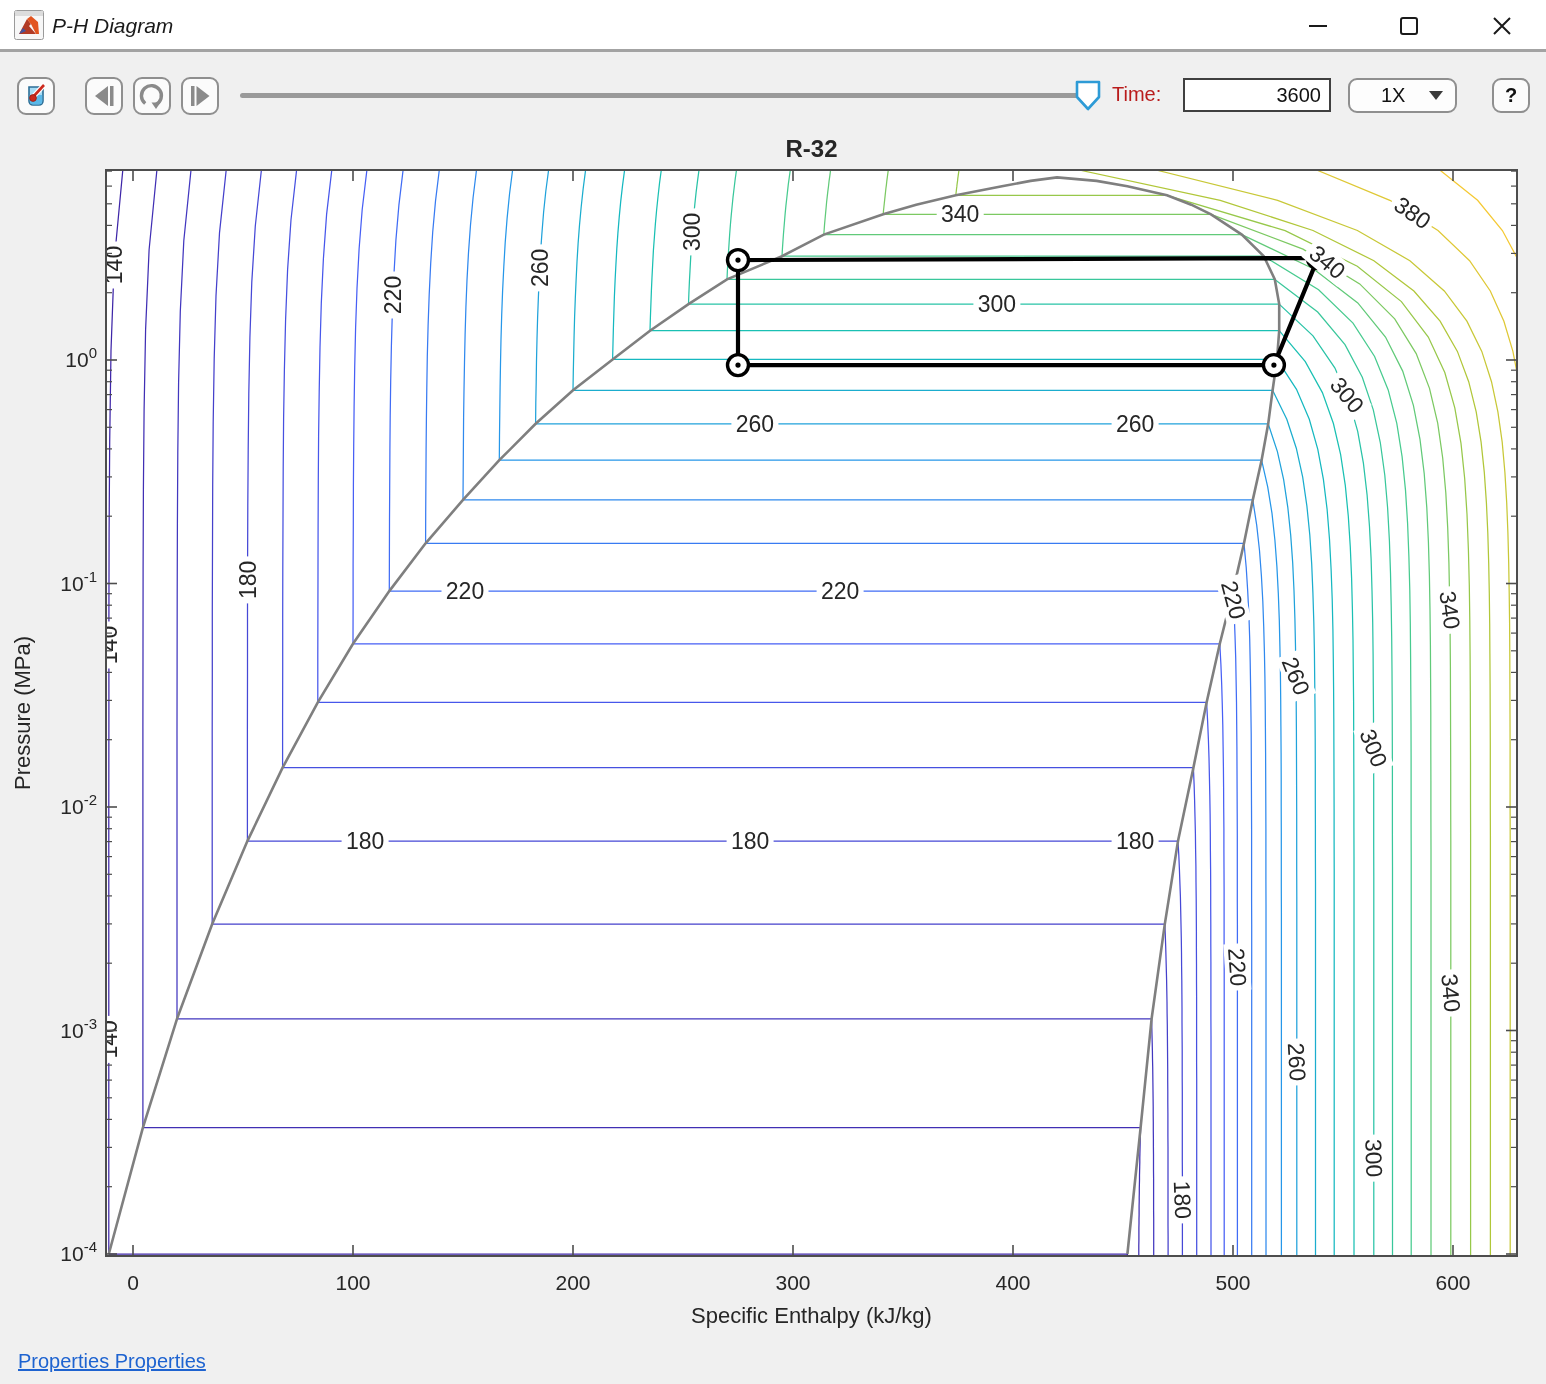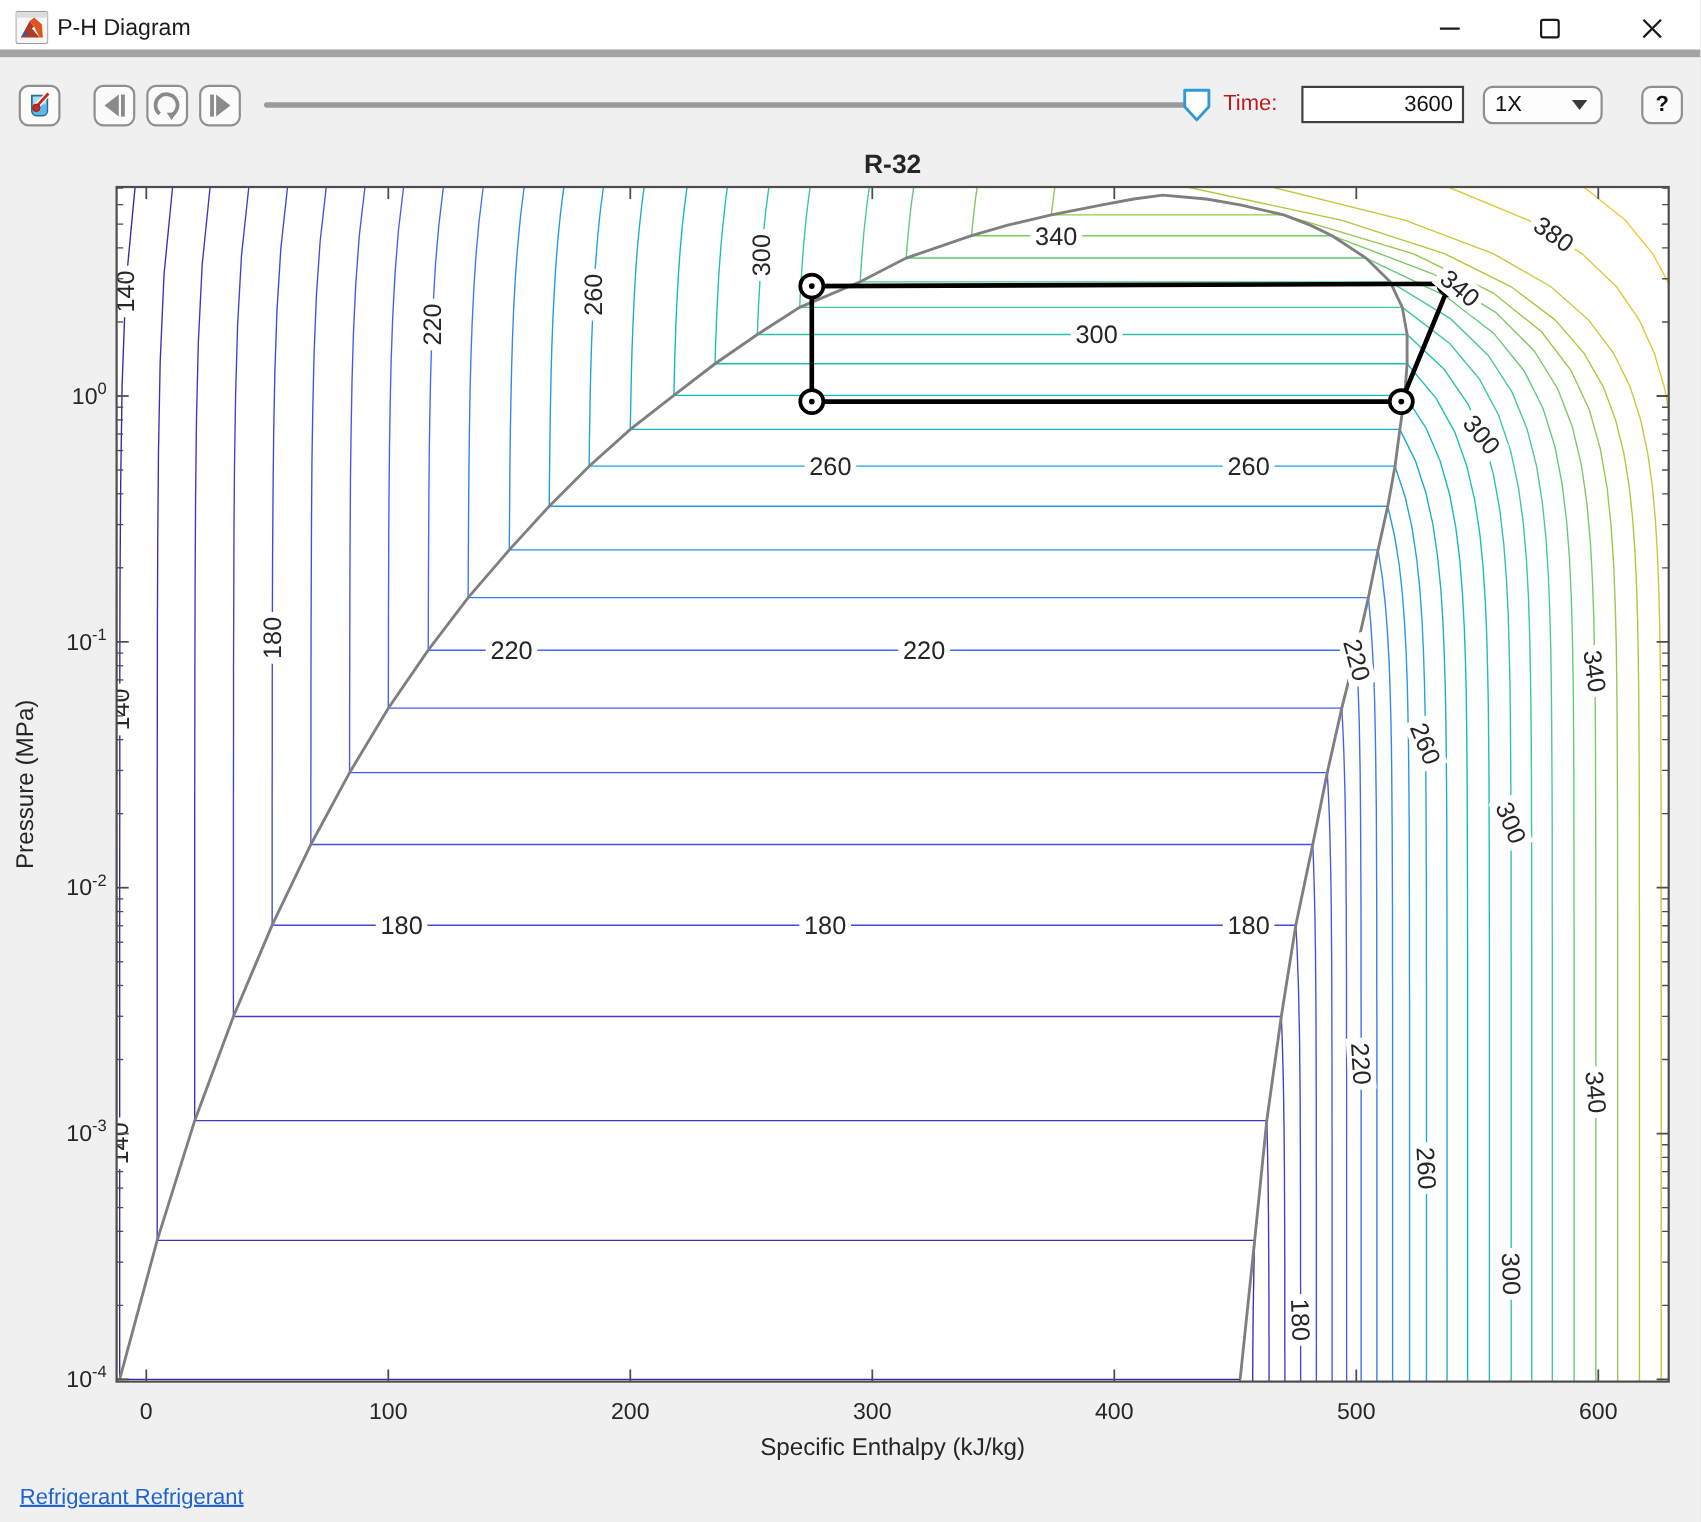--- a/index.html
+++ b/index.html
@@ -1,29 +1,29 @@
 <!DOCTYPE html>
 <html><head>
 <meta charset="utf-8">
 <style>
   html,body{margin:0;padding:0;background:#ddd;}
   *{box-sizing:border-box;font-family:"Liberation Sans", sans-serif;}
   .window{position:relative;width:1546px;height:1384px;background:#F0F0F0;overflow:hidden;}
-  .titlebar{position:absolute;left:0;top:0;width:1546px;height:52px;background:#FFFFFF;border-bottom:7px solid #a3a3a3;}
+  .titlebar{position:absolute;left:0;top:0;width:1546px;height:52px;background:#FFFFFF;border-bottom:3px solid #a3a3a3;font-style:italic;}
   .app-icon{position:absolute;left:14px;top:10px;width:30px;height:30px;}
   .win-title{position:absolute;left:52px;top:0;height:52px;line-height:52px;font-size:21px;color:#1a1a1a;}
   .win-btn{position:absolute;top:0;width:46px;height:52px;display:flex;align-items:center;justify-content:center;cursor:default;}
   .toolbar{position:absolute;left:0;top:53px;width:1546px;height:77px;background:#F0F0F0;}
   .tb-btn{position:absolute;top:77px;width:38px;height:38px;background:#FBFBFB;border:2px solid #8F8F8F;border-radius:9px;display:flex;align-items:center;justify-content:center;}
   .slider-track{position:absolute;left:240px;top:93px;width:848px;height:5px;background:#9A9A9A;border-radius:3px;}
   .slider-thumb{position:absolute;left:1074px;top:80px;}
   .time-label{position:absolute;left:1112px;top:83px;font-size:20px;color:#b91c1c;}
   .time-input{position:absolute;left:1183px;top:78px;width:148px;height:34px;border:2px solid #404040;background:#fff;font-size:20px;text-align:right;padding:0 8px 0 4px;color:#111;}
   .dropdown{position:absolute;left:1348px;top:78px;width:109px;height:35px;background:#FDFDFD;border:2px solid #8F8F8F;border-radius:9px;display:flex;align-items:center;}
-  .dd-value{font-size:20px;color:#111;margin-left:9px;flex:1;}
+  .dd-value{font-size:20px;color:#111;margin-left:31px;flex:1;}
   .dd-caret{width:0;height:0;border-left:7px solid transparent;border-right:7px solid transparent;border-top:9px solid #3a3a3a;margin-right:12px;}
   .help-btn{position:absolute;left:1492px;top:78px;width:38px;height:35px;background:#FBFBFB;border:2px solid #8F8F8F;border-radius:9px;font-size:20px;font-weight:bold;color:#111;display:flex;align-items:center;justify-content:center;}
   .figure{position:absolute;left:0;top:130px;width:1546px;height:1254px;background:#F0F0F0;}
   svg text{font-family:"Liberation Sans", sans-serif;}
   .ref-link{position:absolute;left:18px;top:1350px;font-size:20px;color:#1E63D0;text-decoration:underline;cursor:pointer;}
 </style>
 </head>
 <body>
 
 <div class="window">
@@ -378,14 +378,14 @@
         <text x="97" y="460.5" text-anchor="end" font-size="21" fill="#262626">10<tspan dy="-9" font-size="15">-1</tspan></text>
         <text x="97" y="684.0" text-anchor="end" font-size="21" fill="#262626">10<tspan dy="-9" font-size="15">-2</tspan></text>
         <text x="97" y="907.5" text-anchor="end" font-size="21" fill="#262626">10<tspan dy="-9" font-size="15">-3</tspan></text>
         <text x="97" y="1131.0" text-anchor="end" font-size="21" fill="#262626">10<tspan dy="-9" font-size="15">-4</tspan></text>
         <text x="811.5" y="27" text-anchor="middle" font-size="24" font-weight="bold" fill="#262626">R-32</text>
         <text x="811.5" y="1193" text-anchor="middle" font-size="22" fill="#262626">Specific Enthalpy (kJ/kg)</text>
         <text transform="translate(30,583) rotate(-90)" text-anchor="middle" font-size="22" fill="#262626">Pressure (MPa)</text>
       </svg>
   </div>
 
-  <a class="ref-link">Refrigerant Refrigerant</a>
+  <a class="ref-link">Properties Properties</a>
 </div>
 
 </body></html>

